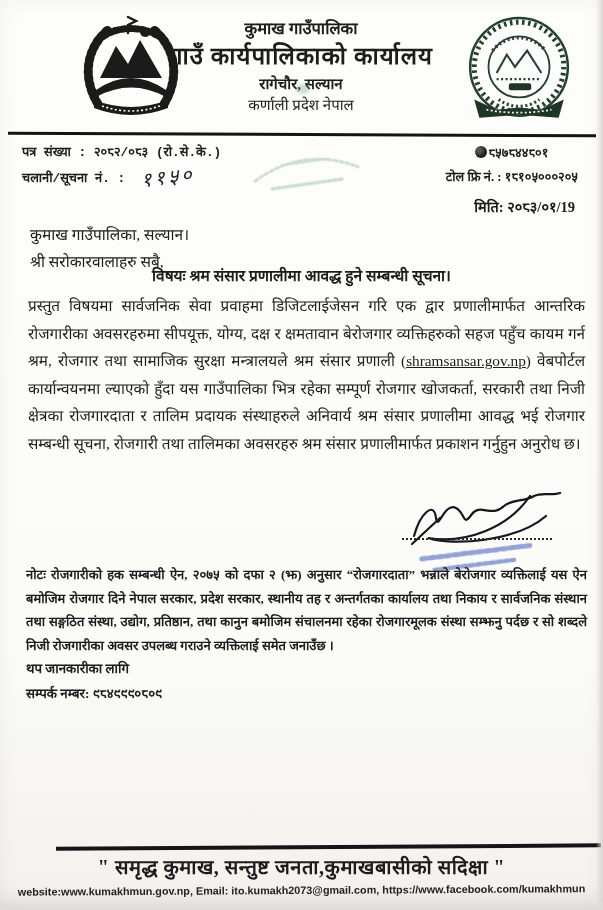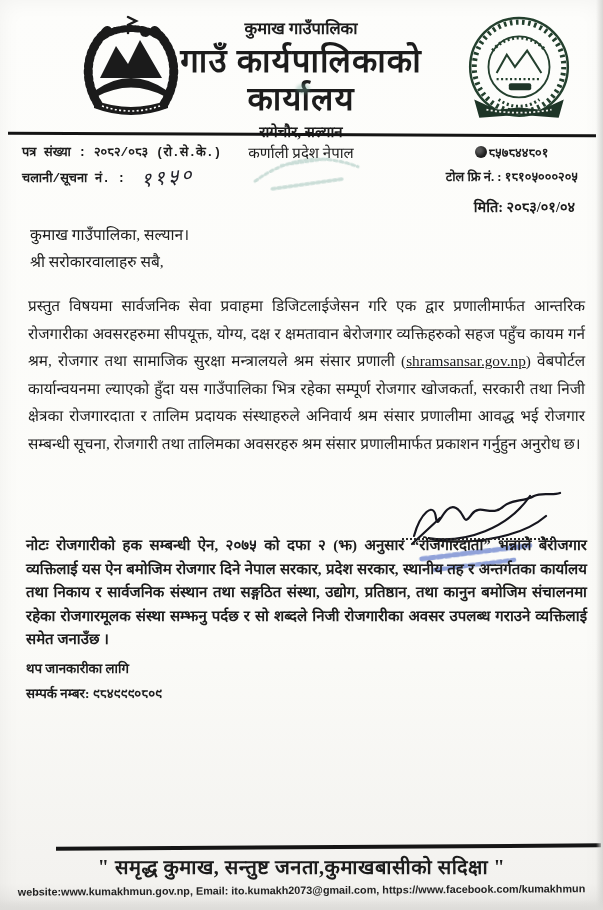--- a/index.html
+++ b/index.html
@@ -18,21 +18,21 @@
   .scan-edge-right{position:absolute;top:0;right:0;width:7px;height:100%;
     background:linear-gradient(to left,#d8d7d4,rgba(216,215,212,0));}
   .scan-edge-bottom{position:absolute;left:0;bottom:0;width:100%;height:10px;
     background:linear-gradient(to top,#dddcd9,rgba(221,220,217,0));}
 
   
   .emblem-left{position:absolute;left:78px;top:14px;width:106px;height:110px;}
   .emblem-right{position:absolute;left:462px;top:14px;width:114px;height:116px;}
   .header-center{position:absolute;left:150px;top:20px;width:302px;text-align:center;line-height:1.15;}
   .h-muni{font-size:16.5px;font-weight:bold;margin-bottom:4px;}
-  .h-office{font-size:33px;font-weight:bold;letter-spacing:1px;margin-bottom:5px;}
+  .h-office{font-size:24px;font-weight:bold;letter-spacing:1px;margin-bottom:5px;}
   .h-place{font-size:15px;font-weight:bold;margin-bottom:3px;}
   .h-prov{font-size:15px;font-weight:normal;display:inline-block;padding:0 6px 1px;}
   .rule-top{position:absolute;left:8px;top:133px;width:588px;height:3.2px;background:#141414;transform:rotate(.25deg);}
 
   
   .meta{position:absolute;left:22px;top:141px;width:560px;font-size:12.8px;font-weight:bold;}
   .meta-left{position:absolute;left:0;top:0;text-align:left;line-height:24px;font-family:Liberation Mono, monospace;}
   .meta-right{position:absolute;right:4px;top:0;text-align:center;line-height:24px;}
   .chalani-hand{display:inline-block;font-size:20px;font-weight:normal;font-style:italic;
     letter-spacing:3px;transform:rotate(-7deg) translateY(2px);color:#23232b;}
@@ -49,22 +49,22 @@
   .body-para .weblink{text-decoration:underline;font-family:"Liberation Serif","DejaVu Serif",serif;}
 
   
   .sig-block{position:absolute;left:398px;top:490px;width:175px;height:92px;}
   .sig-svg{position:absolute;left:6px;top:0;}
   .sig-dots{position:absolute;left:4px;top:48px;width:150px;border-bottom:2.6px dotted #2a2a2a;}
   .stamp-blue{position:absolute;left:18px;top:54px;width:125px;height:32px;
     opacity:.55;filter:blur(.7px);transform:rotate(-5deg);}
 
   
-  .note{position:absolute;left:26px;top:534px;width:561px;
-    font-size:15px;font-weight:600;line-height:23.6px;text-align:justify;}
+  .note{position:absolute;left:26px;top:563px;width:561px;
+    font-size:13px;font-weight:600;line-height:23.6px;text-align:justify;}
   .contact{position:absolute;left:26px;top:656px;font-size:13.3px;font-weight:600;line-height:25px;}
 
   
   .rule-footer{position:absolute;left:56px;top:845px;width:545px;height:3.6px;background:#151515;transform:rotate(-.35deg);}
   .slogan{position:absolute;left:0;top:853px;width:603px;text-align:center;
     font-size:20px;font-weight:bold;letter-spacing:.5px;}
   .weblinks{position:absolute;left:0;top:884px;width:603px;text-align:center;
     font-size:10.8px;font-weight:bold;font-family:"Liberation Sans","DejaVu Sans",sans-serif;
     transform:rotate(-.35deg);color:#222;}
 
@@ -151,28 +151,29 @@
       <div>
         <span class="phone-dot"></span><span>८५७८४४८०१</span>
       </div>
       <div>
         <span>टोल फ्रि नं. :</span>&nbsp;<span>१८१०५०००२०५</span>
       </div>
     </div>
   </div>
 
   <div class="date-line">
-    <span>मिति:</span>&nbsp;<span>२०८३/०१/०४</span>
+    <span>मिति:</span>&nbsp;<span>२०८३/०१/19</span>
   </div>
 
   <div class="addressee">
     <div>कुमाख गाउँपालिका, सल्यान।</div>
     <div>श्री सरोकारवालाहरु सबै,</div>
   </div>
 
+  <div class="subject">विषयः श्रम संसार प्रणालीमा आवद्ध हुने सम्बन्धी सूचना।</div>
 
   <div class="body-para">
     <span>प्रस्तुत विषयमा सार्वजनिक सेवा प्रवाहमा डिजिटलाईजेसन गरि एक द्वार प्रणालीमार्फत आन्तरिक रोजगारीका अवसरहरुमा सीपयूक्त, योग्य, दक्ष र क्षमतावान बेरोजगार व्यक्तिहरुको सहज पहुँच कायम गर्न श्रम, रोजगार तथा सामाजिक सुरक्षा मन्त्रालयले श्रम संसार प्रणाली (</span><span class="weblink">shramsansar.gov.np</span><span>) वेबपोर्टल कार्यान्वयनमा ल्याएको हुँदा यस गाउँपालिका भित्र रहेका सम्पूर्ण रोजगार खोजकर्ता, सरकारी तथा निजी क्षेत्रका रोजगारदाता र तालिम प्रदायक संस्थाहरुले अनिवार्य श्रम संसार प्रणालीमा आवद्ध भई रोजगार सम्बन्धी सूचना, रोजगारी तथा तालिमका अवसरहरु श्रम संसार प्रणालीमार्फत प्रकाशन गर्नुहुन अनुरोध छ।</span>
   </div>
 
   <div class="sig-block">
     <svg class="sig-svg" width="160" height="56" viewBox="0 0 160 56">
       <g fill="none" stroke="#16161f" stroke-width="2.2" stroke-linecap="round">
         <path d="M10,46 C16,24 30,10 32,28 C34,42 40,12 52,18 C62,23 58,38 68,24 C76,13 88,28 100,16 C108,9 120,12 130,6 C138,2 148,6 156,3"></path>
         <path d="M126,6 C104,38 62,54 24,48 C48,56 112,52 142,26"></path>

